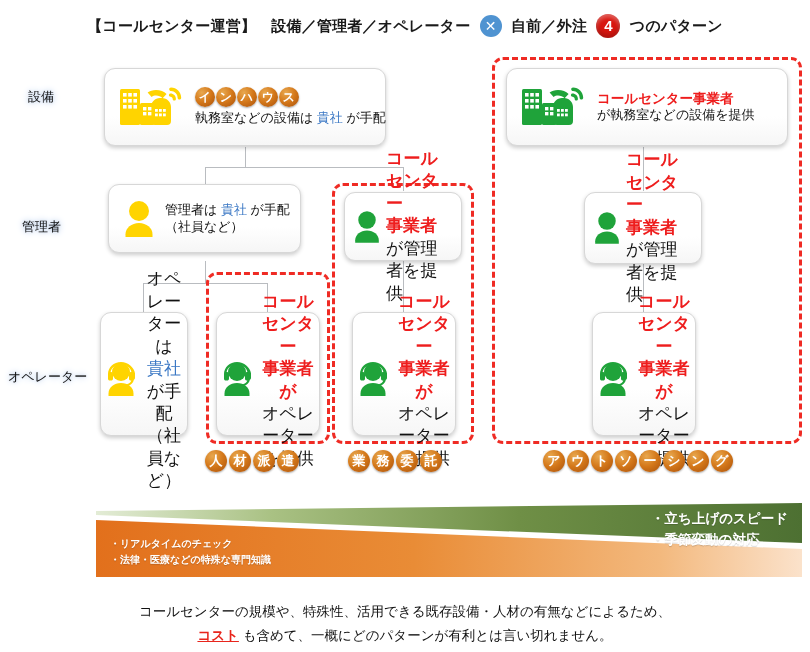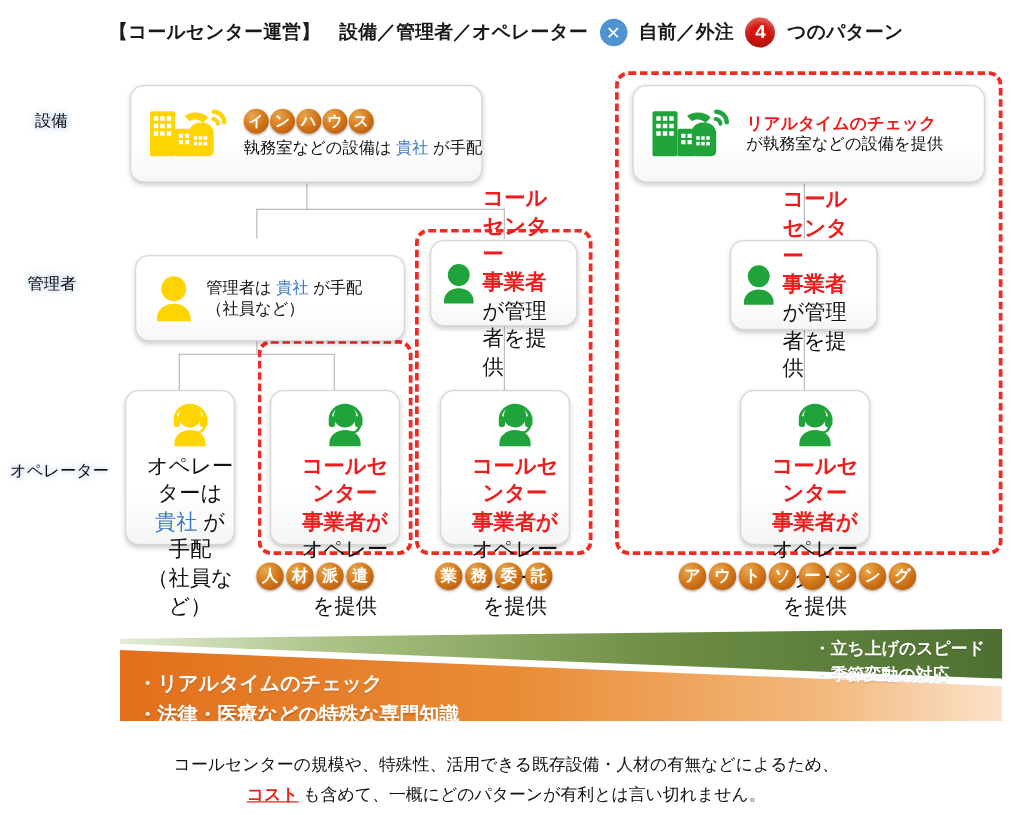--- a/index.html
+++ b/index.html
@@ -47,21 +47,21 @@
   }
 
   
   .box{
     position:absolute;box-sizing:border-box;background:#fdfdfd;
     border:1px solid #d7d7d7;border-radius:11px;
     box-shadow:0 2px 4px rgba(0,0,0,.20);
     background-image:linear-gradient(to bottom,#ffffff 0%,#ffffff 62%,#f6f6f6 100%);
   }
   .box.horiz{display:flex;align-items:center;padding:0 14px;}
-  .box.vert{display:flex;flex-direction:column;align-items:center;justify-content:flex-start;padding-top:9px;padding-left:16px;}
+  .box.vert{display:flex;flex-direction:row;align-items:center;justify-content:flex-start;padding-top:9px;}
 
   .txt{font-size:17px;line-height:1.32;}
   .txt-center{text-align:center;}
   .red{color:#ee1d1d;font-weight:bold;}
   .blue{color:#3a77c4;font-weight:normal;}
   .blk{color:#111;}
 
   .big-label{
     font-size:12.5px;line-height:1.3;color:#111;margin-left:12px;white-space:nowrap;
   }
@@ -88,21 +88,21 @@
     position:absolute;left:0;top:0;width:100%;height:100%;
     background:linear-gradient(to right,#e2701c 0%,#e98c36 45%,#f3b97e 80%,#fbe2cb 100%);
     clip-path:polygon(0 17px,100% 46px,100% 100%,0 100%);
   }
   .banner .green{
     position:absolute;left:0;top:0;width:100%;height:100%;
     background:linear-gradient(to left,#4d7032 0%,#6f8f46 40%,#a9c183 75%,#e3ecd6 100%);
     clip-path:polygon(0 8px,100% 0,100% 40px,0 12px);
   }
   .banner-left{
-    position:absolute;left:14px;top:33px;color:#fff;font-size:16px;font-weight:bold;
+    position:absolute;left:14px;top:33px;color:#fff;font-size:10px;font-weight:bold;
     line-height:1.55;text-shadow:0 1px 1px rgba(0,0,0,.18);
   }
   .banner-right{
     position:absolute;right:14px;top:6px;color:#fff;font-size:13.5px;font-weight:bold;
     line-height:1.55;text-align:left;text-shadow:0 1px 1px rgba(0,0,0,.18);
   }
 
   
   .footer{
     position:absolute;left:0;top:600px;width:810px;text-align:center;
@@ -214,26 +214,26 @@
           <rect x="29" y="28" width="3.4" height="3.4"></rect>
         <rect x="36" y="25" width="2.8" height="2.8"></rect>
           <rect x="40" y="25" width="2.8" height="2.8"></rect>
           <rect x="44" y="25" width="2.8" height="2.8"></rect>
         <rect x="36" y="29.5" width="2.8" height="2.8"></rect>
           <rect x="40" y="29.5" width="2.8" height="2.8"></rect>
           <rect x="44" y="29.5" width="2.8" height="2.8"></rect>
       </g>
     </svg>
     <div class="big-label">
-      <div class="red" style="font-size:13.5px;">リアルタイムのチェック</div>
+      <div class="red" style="font-size:13.5px;">コールセンター事業者</div>
       <div class="line2">が執務室などの設備を提供</div>
     </div>
   </div>
 
-  <div class="box horiz" style="left:108px;top:204px;width:216px;height:69px;">
+  <div class="box horiz" style="left:108px;top:184px;width:193px;height:69px;">
     <svg class="icon" width="32" height="38" viewBox="0 0 32 38">
       <circle cx="16" cy="11" r="10" fill="#FFD400"></circle>
       <path d="M16 23c-7.5 0-13.5 5-13.5 11.2V37h27v-2.8C29.5 28 23.5 23 16 23z" fill="#FFD400"></path>
     </svg>
     <div class="big-label" style="margin-left:10px;">
       <div class="line2"><span class="blk">管理者は</span> <span class="blue">貴社</span> <span class="blk">が手配</span></div>
       <div class="line2">（社員など）</div>
     </div>
   </div>
 

